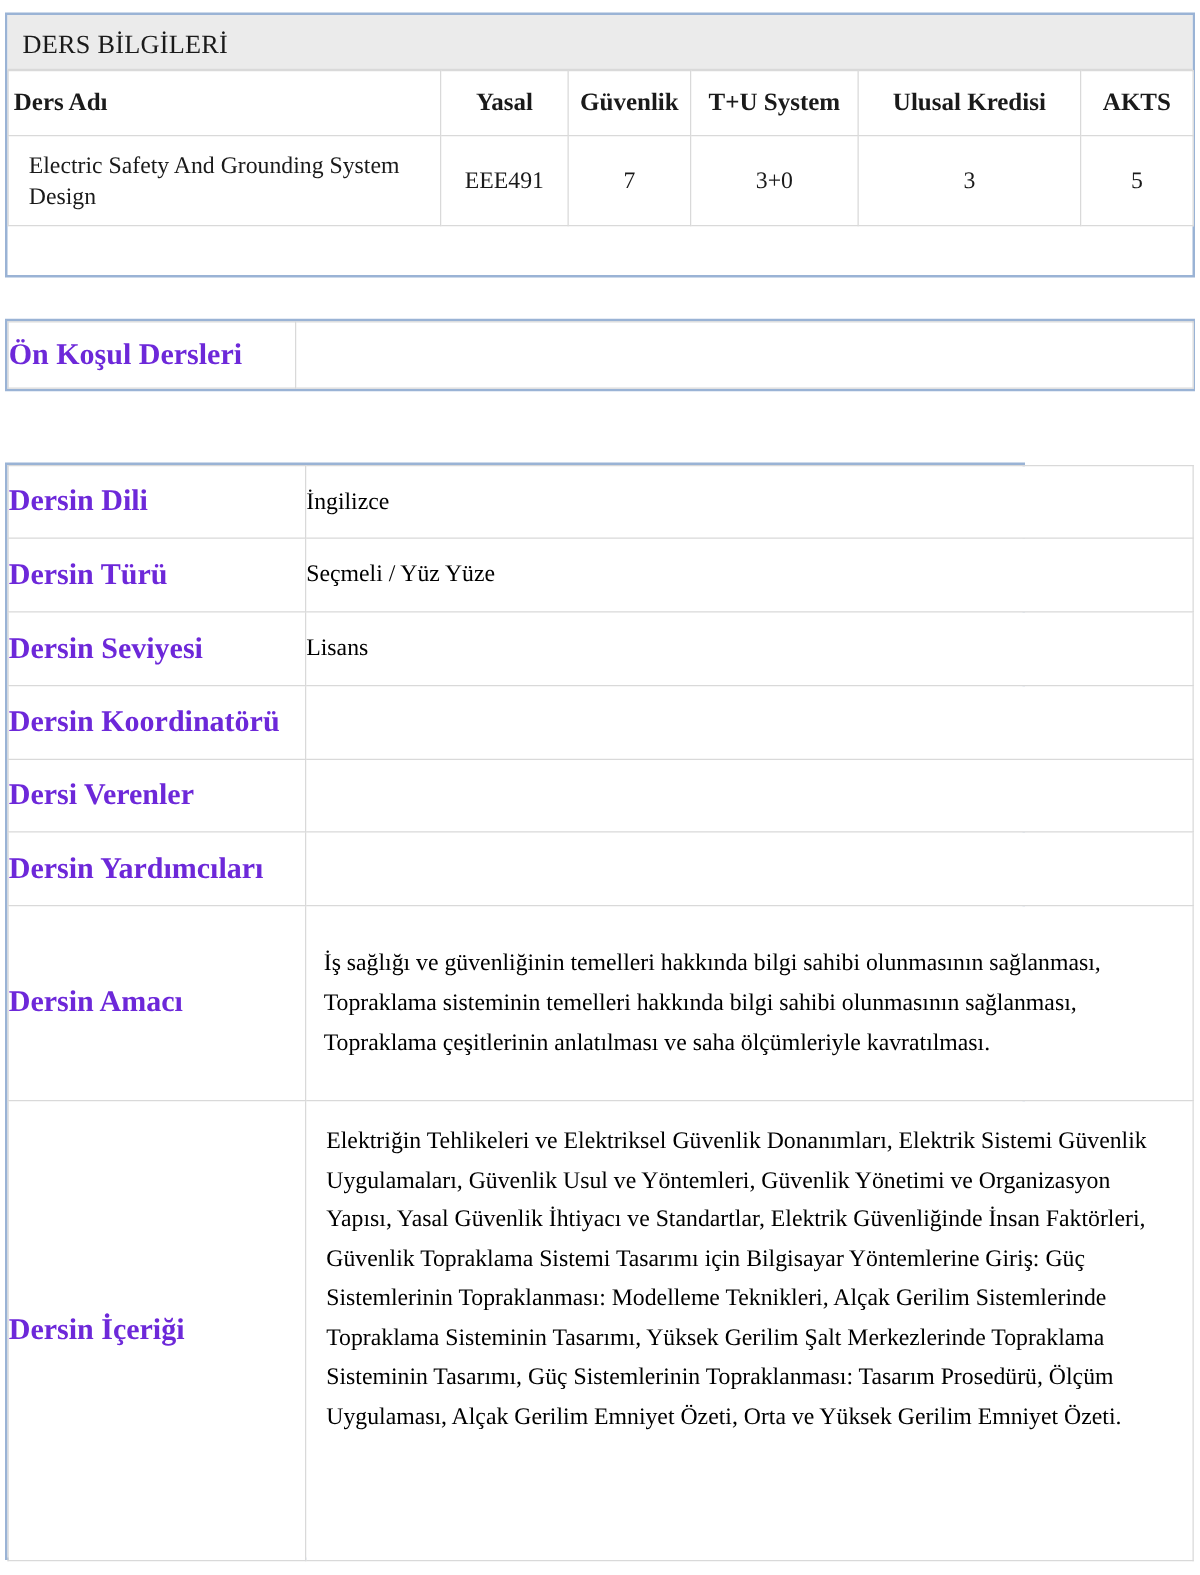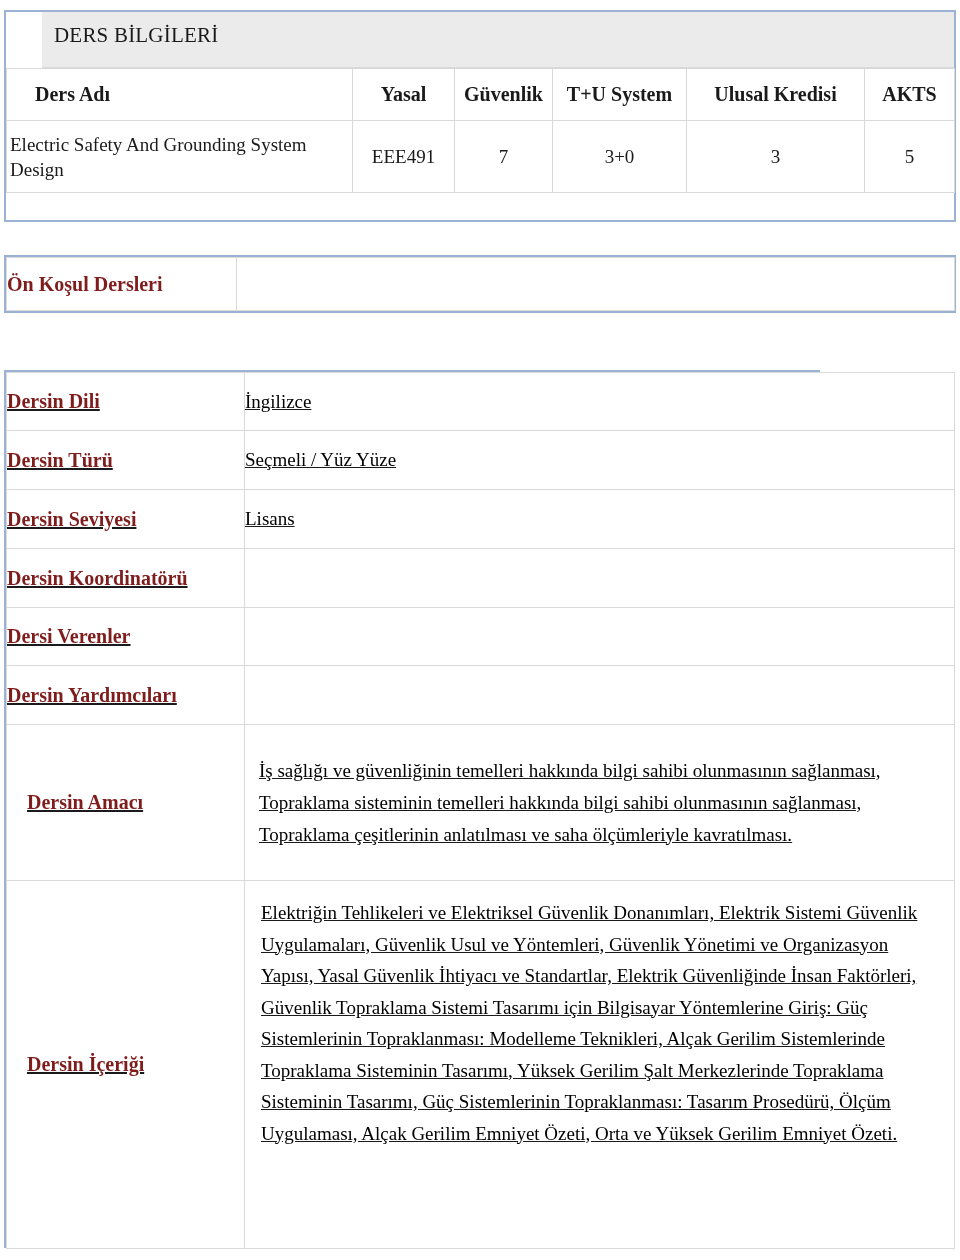--- a/index.html
+++ b/index.html
@@ -39,88 +39,86 @@
   table.grid td {
     border: 1px solid #d9d9d9;
     vertical-align: middle;
     background: #ffffff;
     padding: 0;
   }
 
   
   .title-bar {
     background: #ebebeb;
-    height: 56px;
+    height: 44px;
     box-sizing: border-box;
     padding: 10px 0 0 12px;
     border-bottom: 1px solid #d9d9d9;
-    margin-left: 36px;
   }
   .title-bar .title-text {
     font-size: 21px;
     font-weight: 400;
     letter-spacing: .2px;
     color: #1a1a1a;
     line-height: 26px;
   }
 
   
   .hdr-cell {
     font-weight: bold;
     font-size: 20px;
     text-align: center;
     padding: 12px 4px 12px 4px;
     height: 52px;
     box-sizing: border-box;
   }
   .hdr-cell.left {
     text-align: left;
-    padding-left: 28px;
+    padding-left: 4px;
   }
   .val-cell {
     font-size: 19px;
     text-align: center;
     padding: 10px 4px;
     height: 72px;
     box-sizing: border-box;
   }
   .val-cell.left {
     text-align: left;
-    padding-left: 3px;
+    padding-left: 16px;
     line-height: 25px;
     margin-left: 45px;
   }
 
   
   .lbl {
     font-weight: bold;
-    font-size: 20px;
+    font-size: 24px;
     padding-left: 12px;
-    color: #7f1d1d;
+    color: #6d28d9;
   }
   .val {
     font-size: 19px;
     padding-left: 14px;
     color: #000000;
   }
   .val.para {
     padding: 0 4px 0 14px;
     line-height: 32px;
     text-align: left;
     vertical-align: middle;
   }
   .val.para-top {
     padding: 16px 30px 0 16px;
     line-height: 31.5px;
     text-align: left;
     vertical-align: top;
   }
   .lbl.mid {
     vertical-align: middle;
-    padding-left: 20px;
   }
 </style>
 </head>
 <body>
 
 <div class="page">
 
   <div class="frame" style="left:4px; top:10px; width:952px; height:212px;">
 
     <div class="title-bar">
@@ -165,21 +163,21 @@
       </colgroup>
       <tbody>
         <tr>
           <td class="lbl">Ön Koşul Dersleri</td>
           <td class="val"></td>
         </tr>
       </tbody>
     </table>
   </div>
 
-  <div class="frame" style="left:4px; top:370px; width:816px; height:878px;text-decoration:underline;">
+  <div class="frame" style="left:4px; top:370px; width:816px; height:878px;">
     <table class="grid" style="height:100%;">
       <colgroup>
         <col style="width:238px">
         <col style="width:710px">
       </colgroup>
       <tbody>
 
         <tr style="height:58px;">
           <td class="lbl">Dersin Dili</td>
           <td class="val">İngilizce</td>

